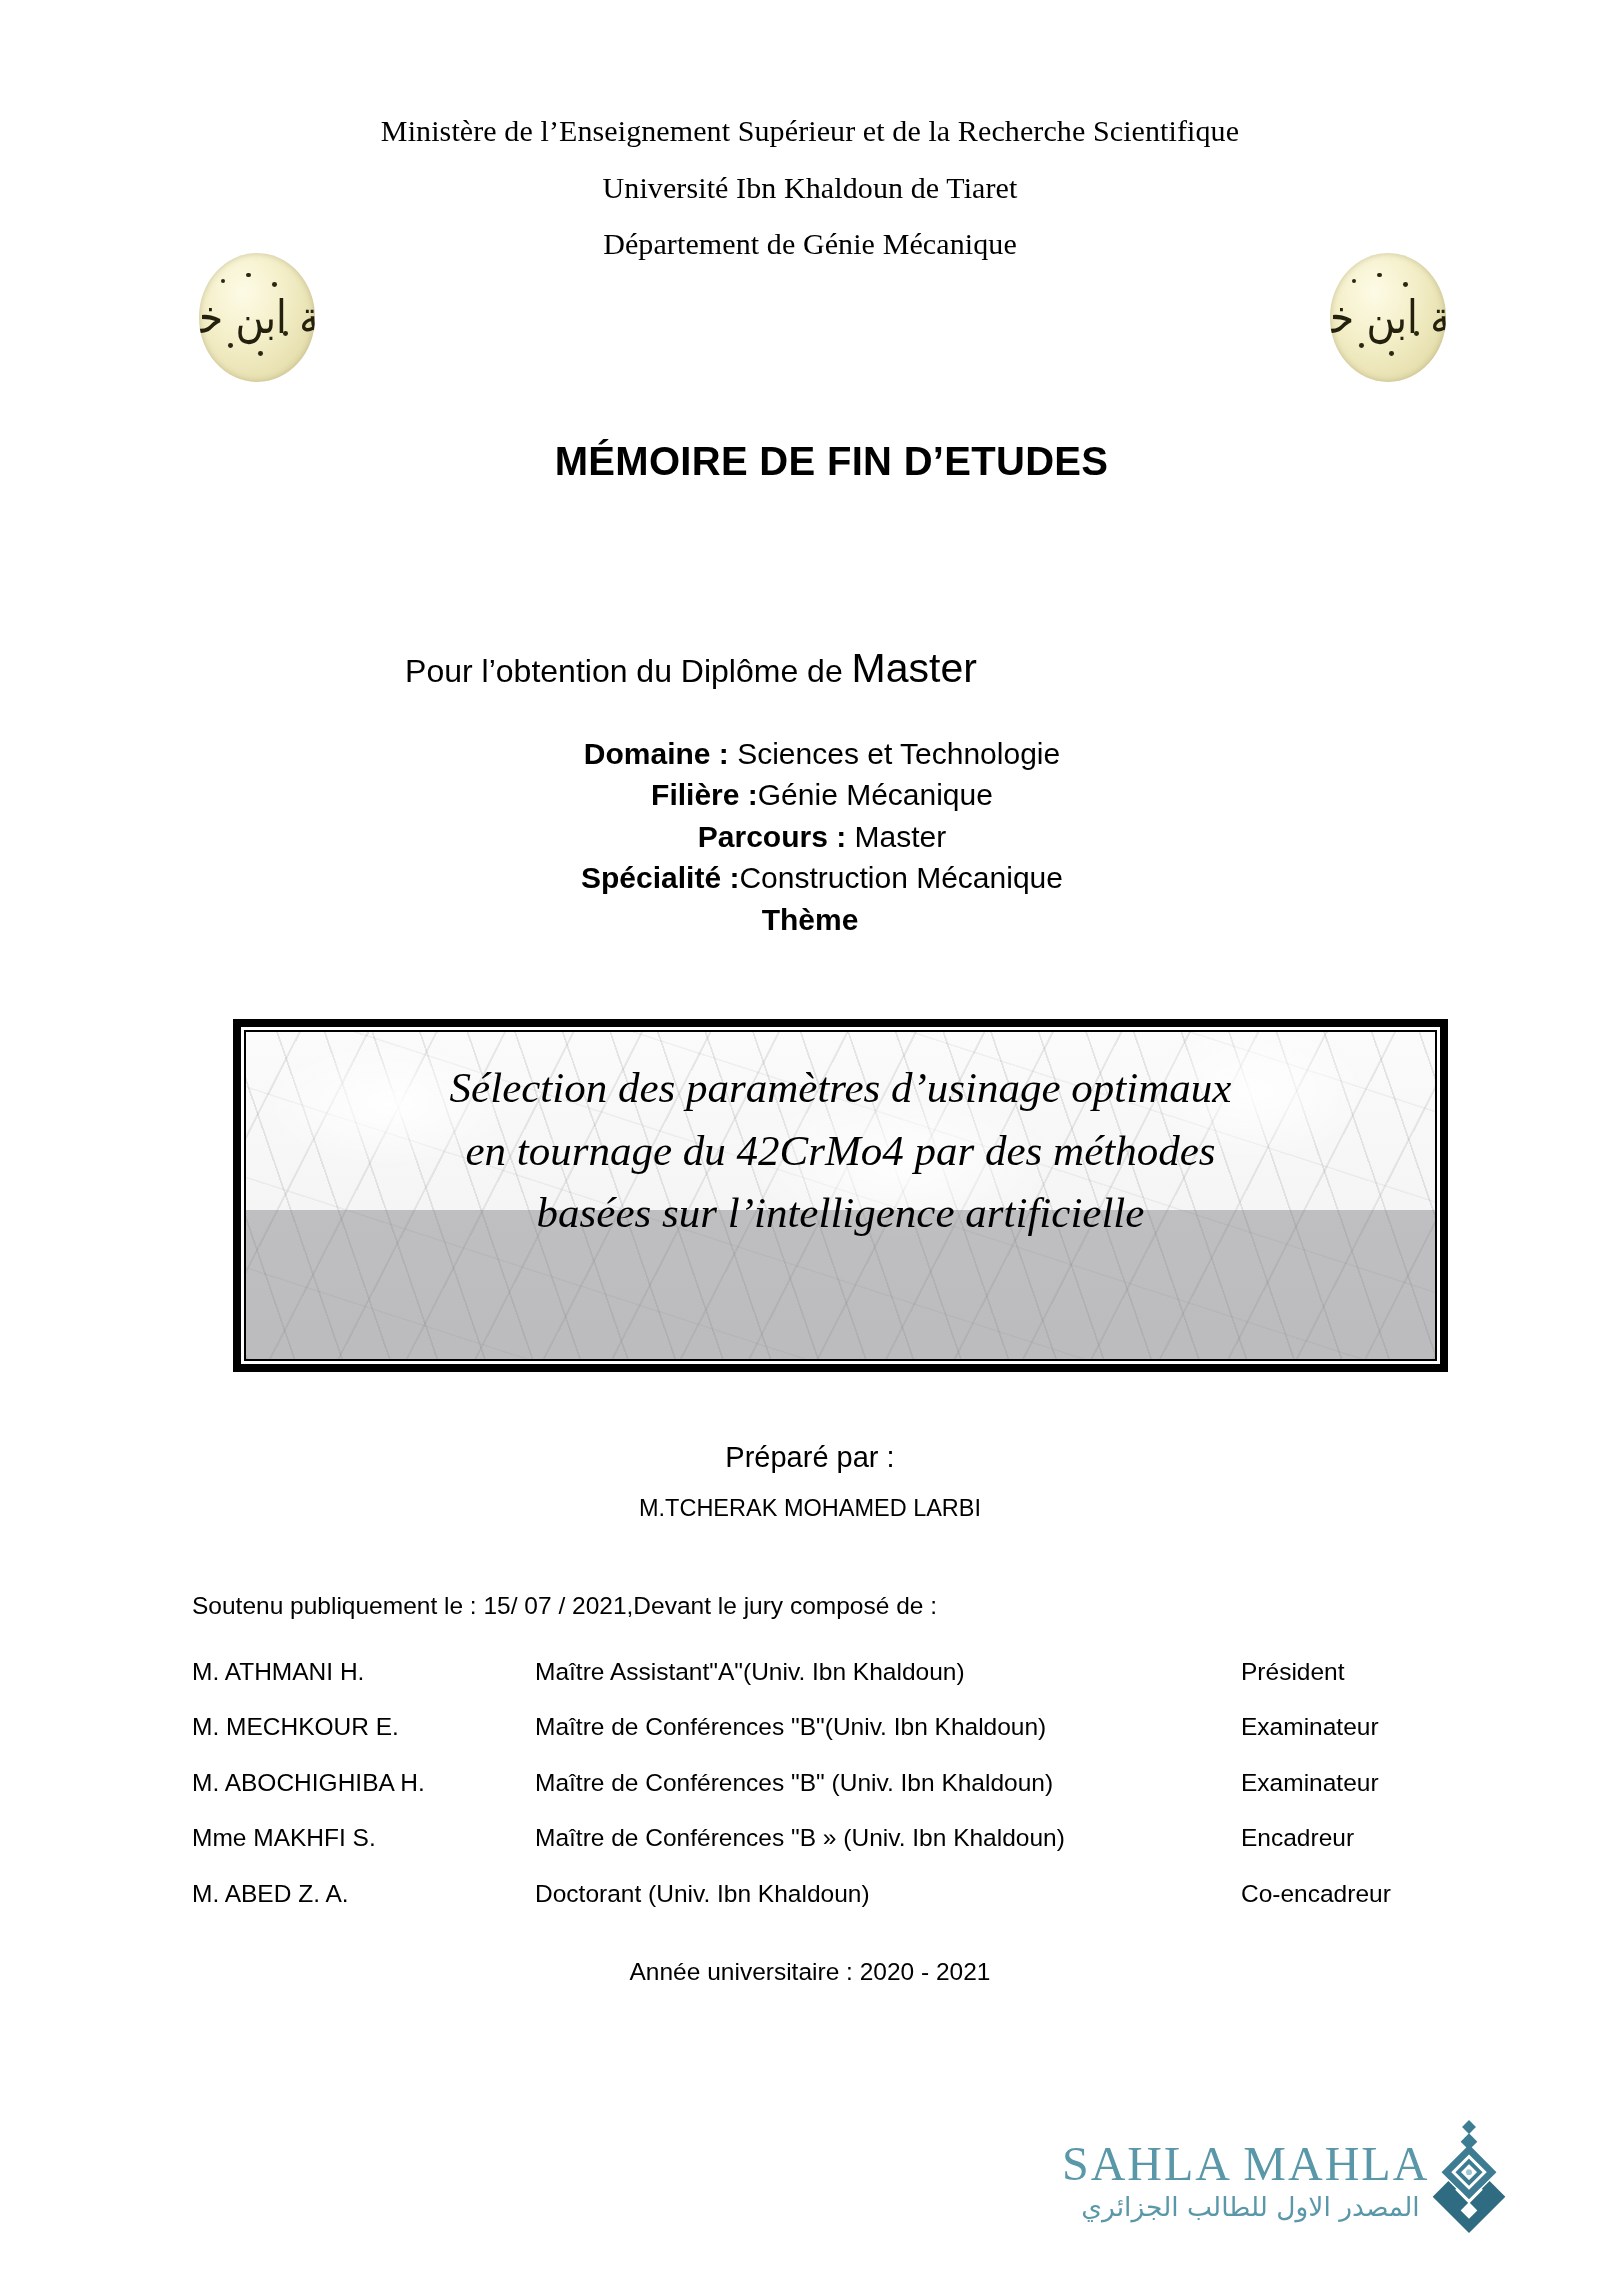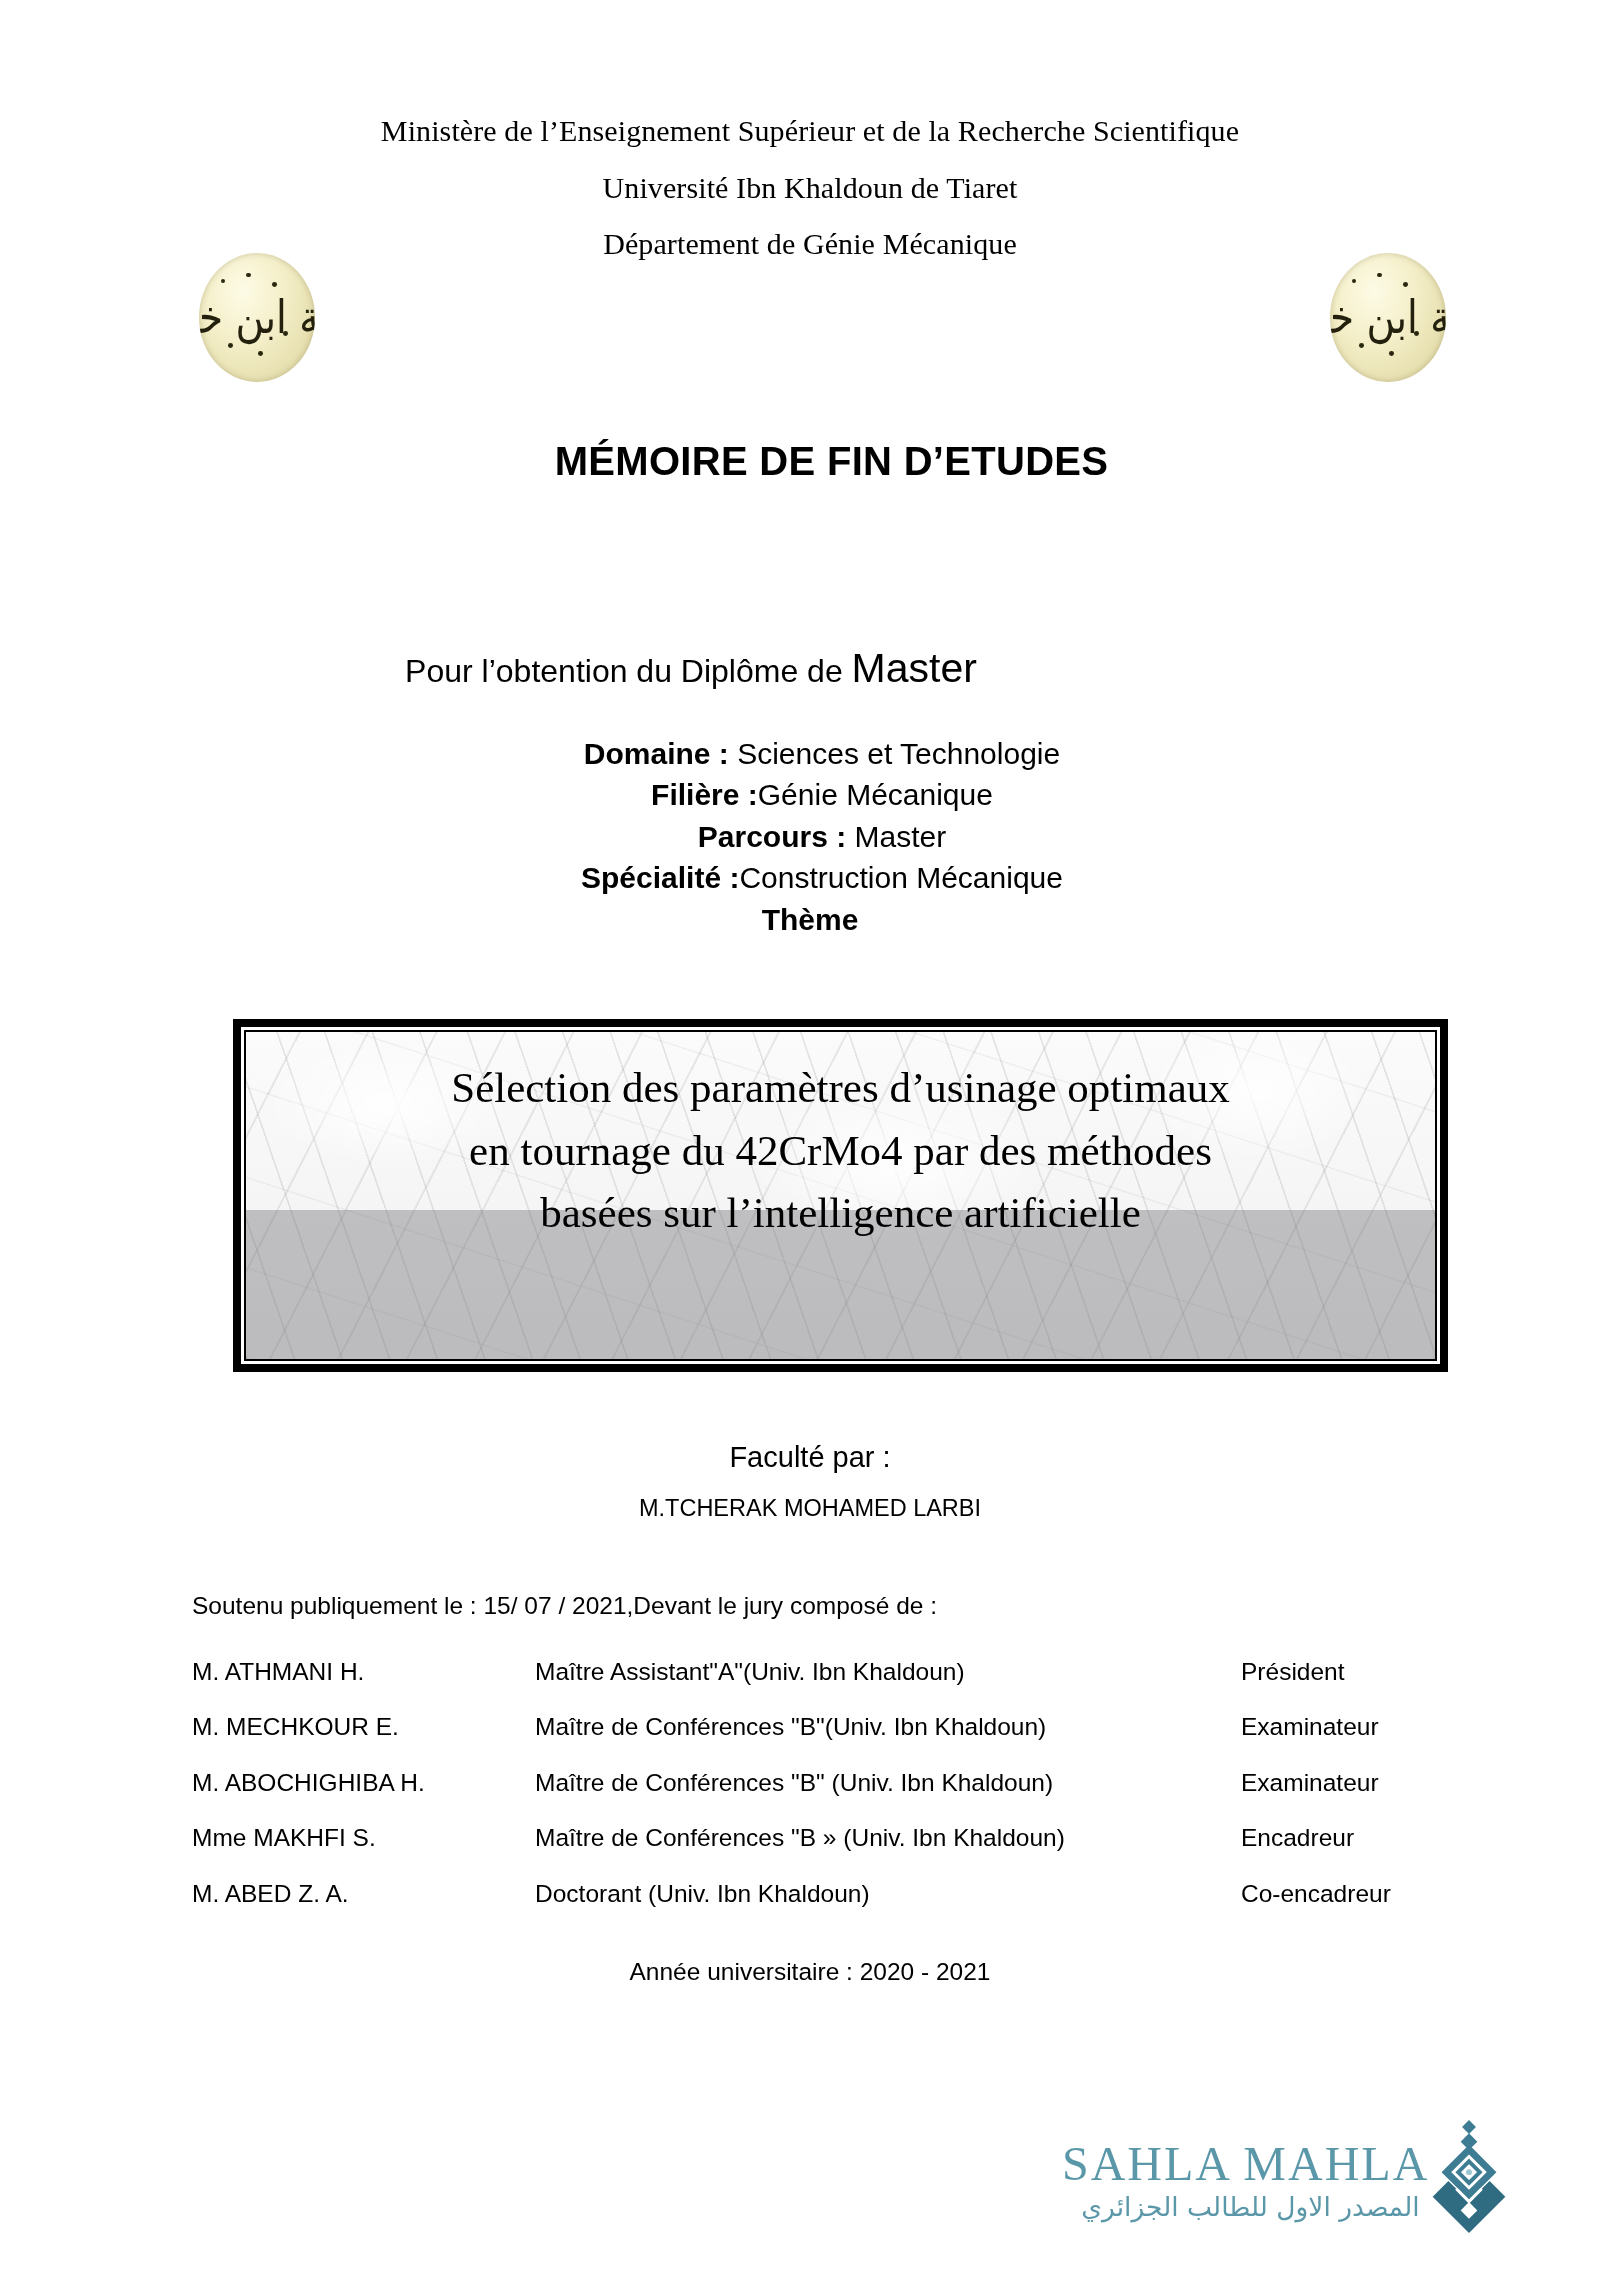--- a/index.html
+++ b/index.html
@@ -142,20 +142,21 @@
     background: #ffffff;
     padding: 2.9px;
   }
   .theme-box-inner {
     width: 100%;
     height: 100%;
     border: 2px solid #000000;
     position: relative;
     overflow: hidden;
     background: #f2f2f2;
+    font-style: italic;
   }
   .marble {
     position: absolute;
     inset: 0;
     background:
       radial-gradient(ellipse 176px 88px at 12% 22%, rgba(255,255,255,0.95), rgba(255,255,255,0) 70%),
       radial-gradient(ellipse 216px 108px at 55% 40%, rgba(255,255,255,0.9), rgba(255,255,255,0) 70%),
       radial-gradient(ellipse 157px 98px at 85% 18%, rgba(255,255,255,0.9), rgba(255,255,255,0) 70%),
       repeating-linear-gradient(71deg,
         rgba(150,150,155,0.22) 0px,
@@ -353,21 +354,21 @@
         <div class="marble-gray-band"></div>
         <div class="theme-text">
           <div>Sélection des paramètres d’usinage optimaux</div>
           <div>en tournage du 42CrMo4 par des méthodes</div>
           <div>basées sur l’intelligence artificielle</div>
         </div>
       </div>
     </div>
   </div>
 
-  <div class="prepare-label">Faculté par :</div>
+  <div class="prepare-label">Préparé par :</div>
   <div class="prepare-name">M.TCHERAK MOHAMED LARBI</div>
 
   <div class="soutenu">Soutenu publiquement le :  15/ 07 / 2021,Devant le jury composé de :</div>
 
   <table class="jury-table">
     <tbody>
       <tr>
         <td class="c-name">M. ATHMANI H.</td>
         <td class="c-title">Maître Assistant"A"(Univ. Ibn Khaldoun)</td>
         <td class="c-role">Président</td>

